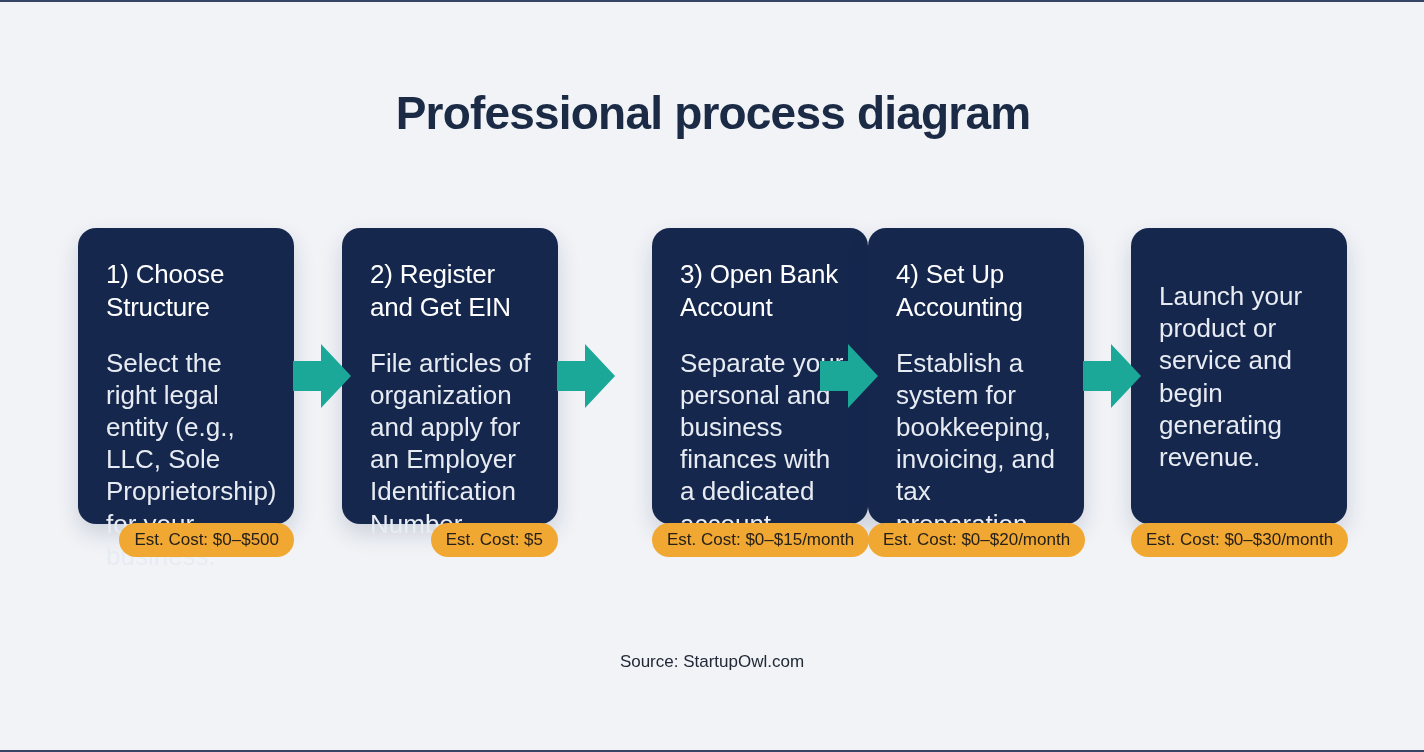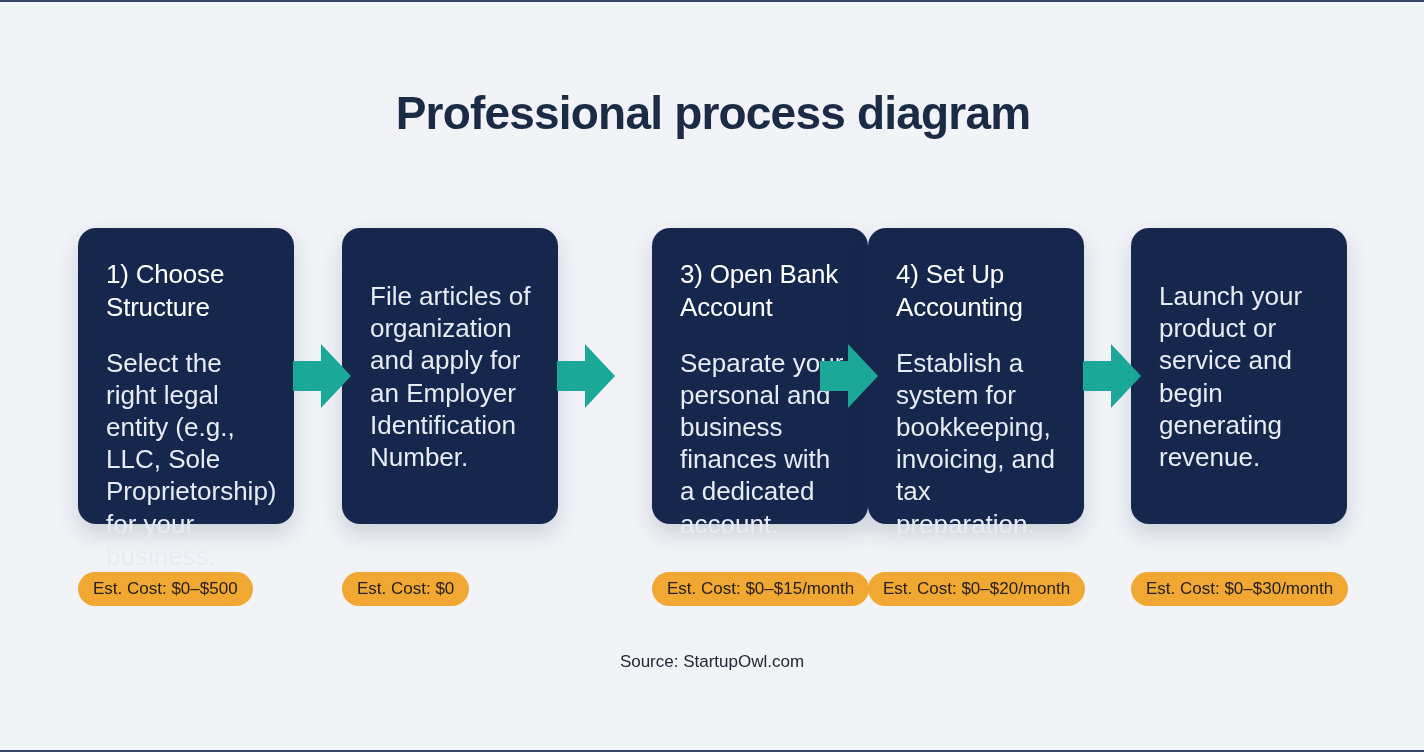--- a/index.html
+++ b/index.html
@@ -64,23 +64,23 @@
     position: absolute;
     top: 344px;
     width: 58px;
     height: 64px;
     color: var(--arrow, #1CA899);
     z-index: 2;
   }
   .arrow svg { display: block; width: 100%; height: 100%; }
   .badge-row {
     position: absolute;
-    top: 572px;
+    top: 523px;
     width: 216px;
-    text-align: left;
+    text-align: right;
     z-index: 1;
   }
   .badge {
     display: inline-block;
     background: var(--badge, #F0A832);
     color: var(--badge-text, #26201A);
     font-size: 17px;
     font-weight: 500;
     line-height: 1;
     padding: 8px 15px 9px 15px;
@@ -123,20 +123,21 @@
     <p class="step-desc">Select the right legal entity (e.g., LLC, Sole Proprietorship) for your business.</p>
   </div>
 
   <div class="arrow arrow-0">
     <svg viewBox="0 0 58 64" xmlns="http://www.w3.org/2000/svg" aria-hidden="true">
       <path d="M0 17 H28 V0 L58 32 L28 64 V47 H0 Z" fill="currentColor"></path>
     </svg>
   </div>
 
   <div class="step-box col-1">
+    <h2 class="step-heading">2) Register and Get EIN</h2>
     <p class="step-desc">File articles of organization and apply for an Employer Identification Number.</p>
   </div>
 
   <div class="arrow arrow-1">
     <svg viewBox="0 0 58 64" xmlns="http://www.w3.org/2000/svg" aria-hidden="true">
       <path d="M0 17 H28 V0 L58 32 L28 64 V47 H0 Z" fill="currentColor"></path>
     </svg>
   </div>
 
   <div class="step-box col-2">
@@ -162,21 +163,21 @@
   </div>
 
   <div class="step-box col-4">
     <p class="step-desc">Launch your product or service and begin generating revenue.</p>
   </div>
 
   <div class="badge-row col-0">
     <span class="badge">Est. Cost: $0–$500</span>
   </div>
   <div class="badge-row col-1">
-    <span class="badge">Est. Cost: $0</span>
+    <span class="badge">Est. Cost: $5</span>
   </div>
   <div class="badge-row col-2">
     <span class="badge">Est. Cost: $0–$15/month</span>
   </div>
   <div class="badge-row col-3">
     <span class="badge">Est. Cost: $0–$20/month</span>
   </div>
   <div class="badge-row col-4">
     <span class="badge">Est. Cost: $0–$30/month</span>
   </div>

